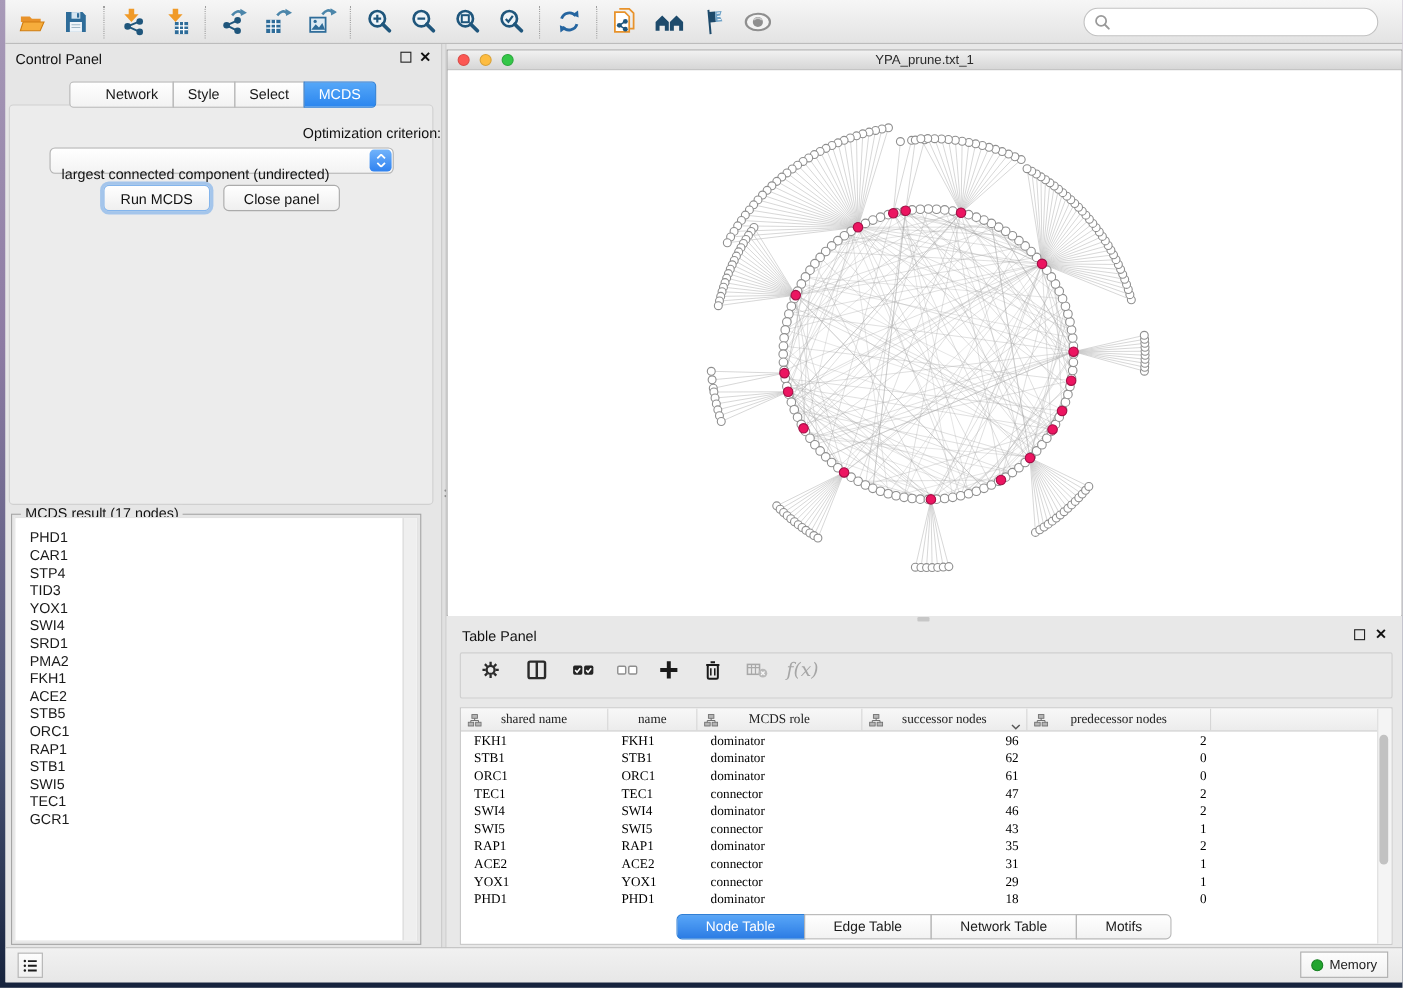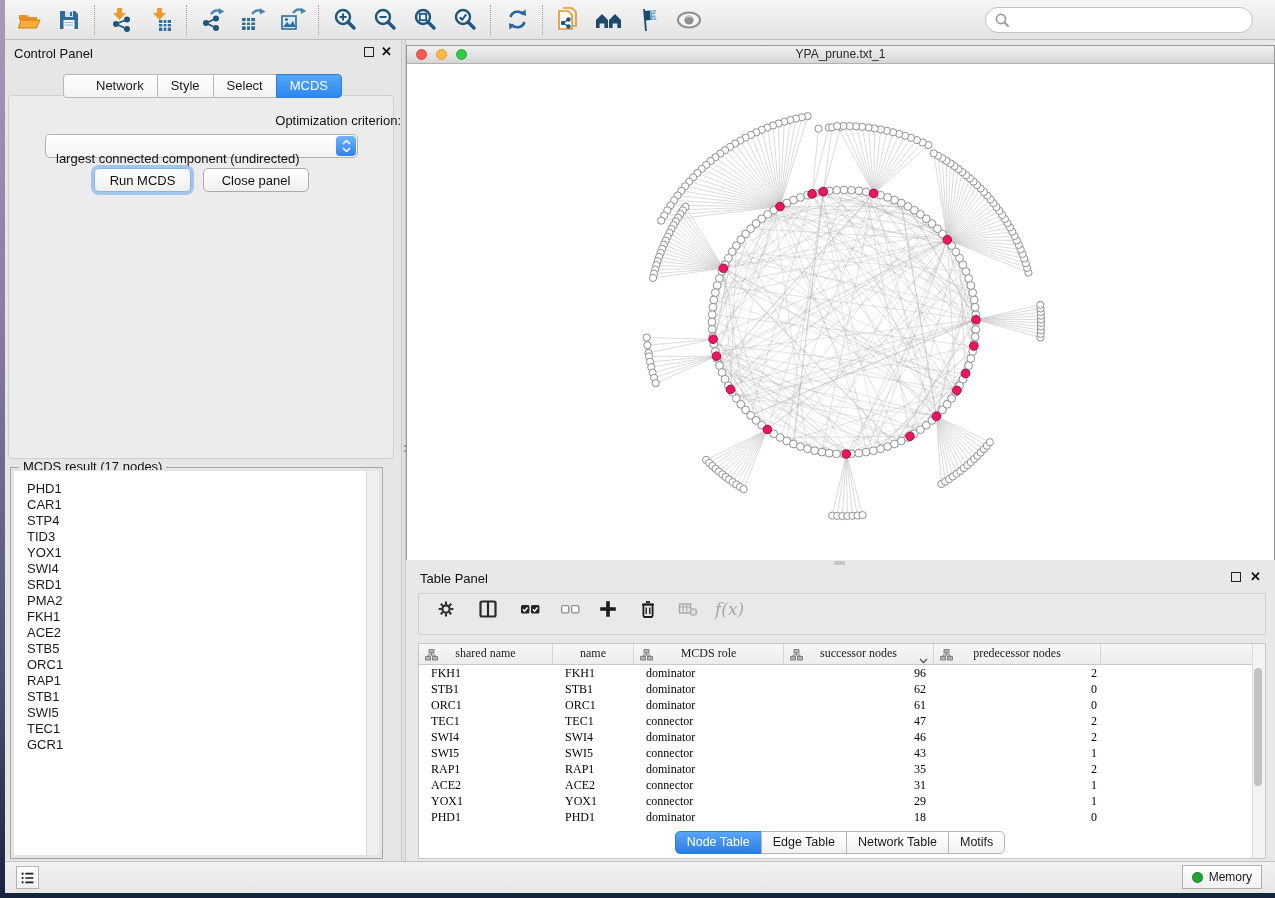--- a/index.html
+++ b/index.html
@@ -88,21 +88,21 @@
   .th{position:relative;font-size:12px;color:#222;text-align:center;line-height:19px;border-right:1px solid #d6d6d6;overflow:hidden;white-space:nowrap;}
   .th .tree{position:absolute;left:6px;top:4px;}
   .th .chev{position:absolute;right:5px;top:7px;}
   #table-rows .trow{display:grid;grid-template-columns:134px 81px 150px 150px 167px 1fr;height:16px;margin-right:12px;}
   .tcell{font-size:12px;line-height:16px;padding-left:12px;white-space:nowrap;overflow:hidden;color:#000;}
   .tcell.num{text-align:right;padding-left:0;padding-right:8px;}
   .tcell.num2{text-align:right;padding-left:0;padding-right:4px;}
   #tp-scroll{position:absolute;right:0;top:0;bottom:0;width:12px;background:#f4f4f4;border-left:1px solid #dcdcdc;}
   #tp-thumb{position:absolute;left:1px;top:24px;width:8px;height:118px;background:#c2c2c2;border-radius:5px;}
   #tp-tabs{position:absolute;left:0;right:0;top:266px;display:flex;justify-content:center;}
-  .tp-tab{padding:3px 11px 4px;background:linear-gradient(#ffffff,#f2f2f2);border:1px solid #b6b6b6;
+  .tp-tab{padding:3px 26px 4px;background:linear-gradient(#ffffff,#f2f2f2);border:1px solid #b6b6b6;
     font-size:12.5px;margin-left:-1px;white-space:nowrap;}
   .tp-tab:first-child{border-radius:5px 0 0 5px;}
   .tp-tab:last-child{border-radius:0 5px 5px 0;}
   .tp-tab.active{background:linear-gradient(#58a6f8,#2c7ce4);border-color:#2f7fd6;color:#fff;}
 
   
   #status-bar{position:absolute;left:0;right:0;bottom:0;height:31px;background:linear-gradient(#f1f1f1,#e7e7e7);
     border-top:1px solid #c2c2c2;}
   #task-list-btn{position:absolute;left:11px;top:4px;width:23px;height:23px;background:linear-gradient(#fdfdfd,#f0f0f0);
     border:1px solid #b4b4b4;display:flex;align-items:center;justify-content:center;box-sizing:border-box;}

